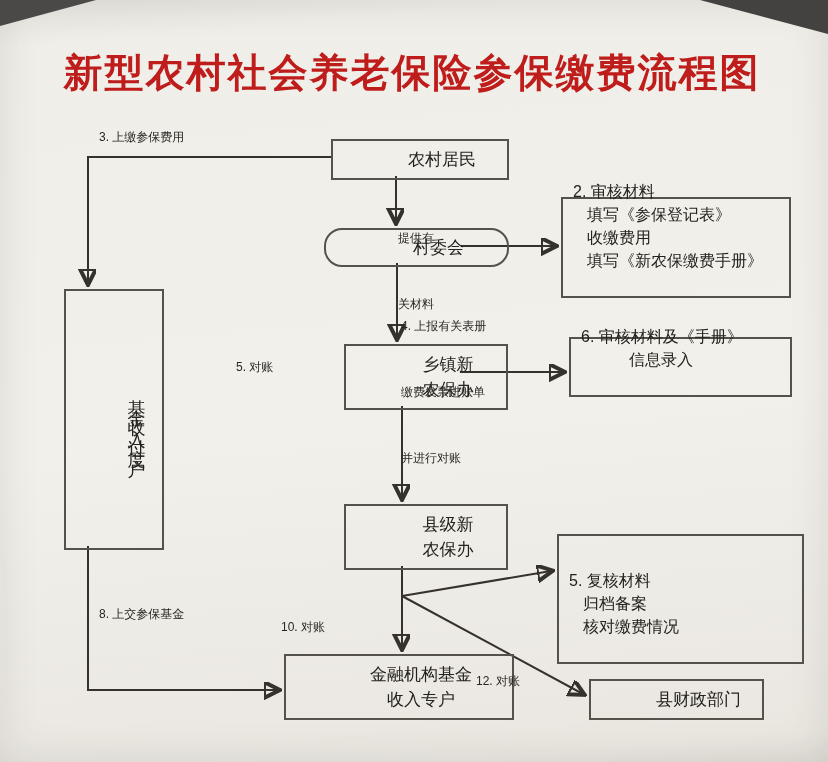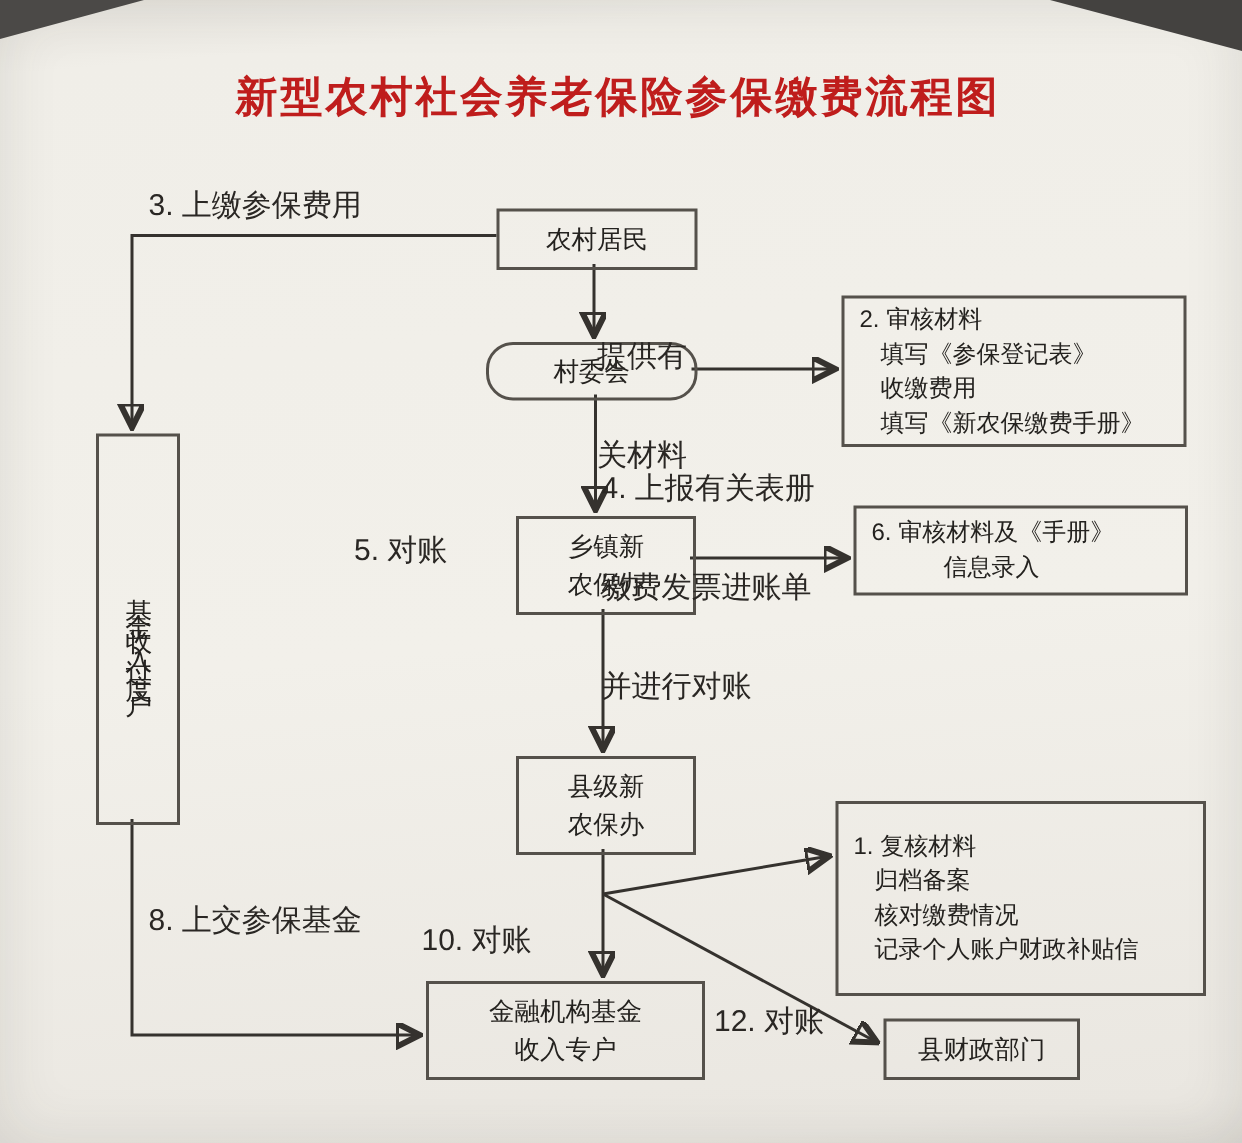--- a/index.html
+++ b/index.html
@@ -11,34 +11,34 @@
   #paper{
     position:absolute;inset:0;
     background:linear-gradient(175deg,#e6e3dd 0%,#f0eee8 6%,#f2f0ea 55%,#eae7e1 96%,#e2dfd9 100%);
     box-shadow:inset 0 0 40px rgba(60,55,50,0.12);
   }
   .corner{position:absolute;width:0;height:0;}
   #corner-tl{top:0;left:0;border-top:26px solid #4b4947;border-right:96px solid transparent;}
   #corner-tr{top:0;right:0;border-top:34px solid #444240;border-left:128px solid transparent;}
   #title{
     position:absolute;left:0;right:4px;top:46px;text-align:center;
-    font-size:28px;font-weight:bold;color:#bf1d1c;letter-spacing:2px;
+    font-size:39px;font-weight:bold;color:#bf1d1c;letter-spacing:2px;
   }
   .box{
     position:absolute;border:2px solid #55514b;color:#24221f;
     display:flex;flex-direction:column;align-items:center;justify-content:center;
-    font-size:17px;line-height:25px;
+    font-size:17px;line-height:25px;padding-left:44px;
   }
   .box.note{
-    align-items:flex-start;justify-content:center;
-    padding:12px 10px;font-size:16px;line-height:23px;box-sizing:border-box;
+    align-items:flex-start;justify-content:flex-end;
+    padding:24px 10px;font-size:16px;line-height:23px;box-sizing:border-box;
   }
   .note .ind{padding-left:14px;}
   .note .ind-big{padding-left:48px;}
-  .lbl{position:absolute;color:#2a2724;font-size:20px;line-height:22px;white-space:pre;}
+  .lbl{position:absolute;color:#2a2724;font-size:12px;line-height:22px;white-space:pre;}
   .lbl .ind22{padding-left:22px;display:block;}
   .vert{writing-mode:vertical-rl;letter-spacing:10px;font-size:18px;color:#24221f;}
   svg.arrows{position:absolute;left:0;top:0;}
   svg.arrows path{stroke:#35322e;stroke-width:2;fill:none;}
 </style>
 </head>
 <body>
 
 <div id="paper">
 
@@ -93,24 +93,23 @@
     <div>6. 审核材料及《手册》</div>
     <div class="ind-big">信息录入</div>
   </div>
 
   <div class="box" style="left:344px;top:504px;width:116px;height:62px;">
     <div>县级新</div>
     <div>农保办</div>
   </div>
 
   <div class="box note" style="left:557px;top:534px;width:247px;height:130px;">
-    <div>1. 复核材料</div>
+    <div>5. 复核材料</div>
     <div class="ind">归档备案</div>
     <div class="ind">核对缴费情况</div>
-    <div class="ind">记录个人账户财政补贴信</div>
   </div>
 
   <div class="box" style="left:284px;top:654px;width:182px;height:62px;">
     <div>金融机构基金</div>
     <div>收入专户</div>
   </div>
 
   <div class="box" style="left:589px;top:679px;width:127px;height:37px;">
     <span>县财政部门</span>
   </div>

